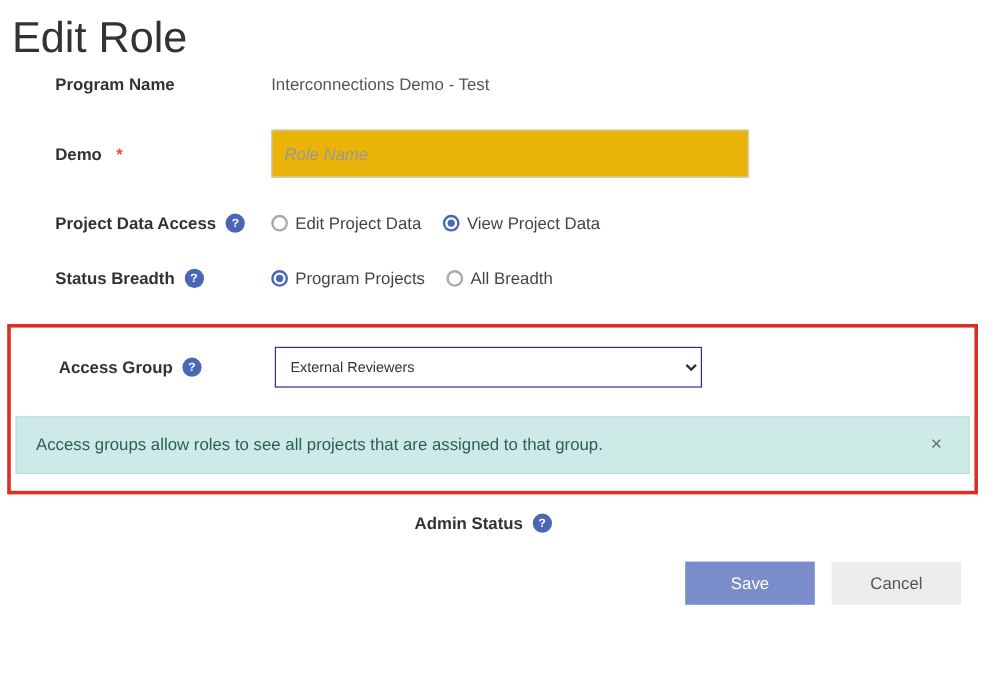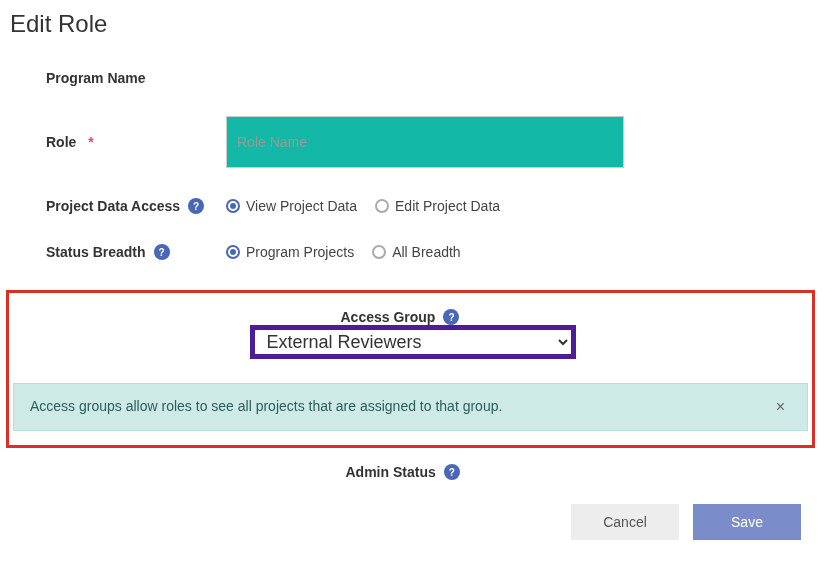--- a/index.html
+++ b/index.html
@@ -8,24 +8,24 @@
       background: #fff;
       color: #444;
       font-size: 14px;
       width: 835px;
     }
     .page {
       padding: 10px 10px 20px 10px;
       position: relative;
     }
     h1 {
-      font-size: 24px;
+      font-size: 36px;
       font-weight: 400;
       color: #333;
-      margin-bottom: 32px;
+      margin-bottom: 10px;
     }
     .row {
       display: flex;
       align-items: center;
       margin-bottom: 30px;
     }
     .label-col {
       width: 216px;
       font-size: 14px;
       font-weight: 600;
@@ -51,26 +51,27 @@
     }
     .value-col {
       flex: 1;
       display: flex;
       align-items: center;
       gap: 18px;
       color: #555;
     }
     .text-input {
       width: 398px;
-      height: 52px;
+      height: 40px;
       border: 1px solid #ccc;
-      background: #14b8a6;
+      background: #eab308;
       padding: 0 10px;
       font-size: 14px;
       color: #333;
+      font-style: italic;
     }
     .text-input::placeholder { color: #999; }
     .radio-opt {
       display: inline-flex;
       align-items: center;
       gap: 6px;
       cursor: pointer;
       color: #444;
     }
     .radio-circle {
@@ -91,25 +92,25 @@
       border-color: #aaa;
     }
     .highlight-box {
       border: 3px solid #d93025;
       padding: 16px 0 10px 0;
       margin-left: -4px;
       margin-right: 10px;
       margin-bottom: 16px;
     }
     .select {
-      width: 326px;
+      width: 356px;
       height: 34px;
-      border: 5px solid #4c1d95;
-      background: #fff;
-      font-size: 18px;
+      border: 1px solid #4c1d95;
+      background: #fff;
+      font-size: 12px;
       color: #333;
       padding: 0 8px;
     }
     .info-banner {
       margin: 24px 4px 4px 4px;
       background: #cdeae7;
       border: 1px solid #b7dedb;
       color: #2c5e5a;
       padding: 14px 16px;
       display: flex;
@@ -149,55 +150,56 @@
     }
     .btn {
       min-width: 108px;
       height: 36px;
       font-size: 14px;
       border: none;
       cursor: pointer;
     }
     .btn-cancel { background: #ededed; color: #555; }
     .btn-save   { background: #7a8cc9; color: #fff; }
-    .row-inside { padding-left: 4px; flex-direction: column; }
+    .row-inside { padding-left: 4px; }
   </style>
 </head>
 <body>
 
 <div class="page">
   <h1>Edit Role</h1>
 
   <div class="row">
     <div class="label-col">Program Name</div>
-  </div>
-
-  <div class="row">
-    <div class="label-col">
-      <span>Role</span>
+    <div class="value-col">Interconnections Demo - Test</div>
+  </div>
+
+  <div class="row">
+    <div class="label-col">
+      <span>Demo</span>
         <span class="req">*</span>
     </div>
     <div class="value-col">
       <input type="text" class="text-input" placeholder="Role Name" style="">
     </div>
   </div>
 
   <div class="row">
     <div class="label-col">
       <span>Project Data Access</span>
       <span class="help-icon">?</span>
     </div>
     <div class="value-col">
       <label class="radio-opt">
+        <span class="radio-circle unchecked"></span>
+        <span>Edit Project Data</span>
+      </label>
+      <label class="radio-opt">
         <span class="radio-circle checked"></span>
         <span>View Project Data</span>
-      </label>
-      <label class="radio-opt">
-        <span class="radio-circle unchecked"></span>
-        <span>Edit Project Data</span>
       </label>
     </div>
   </div>
 
   <div class="row">
     <div class="label-col">
       <span>Status Breadth</span>
       <span class="help-icon">?</span>
     </div>
     <div class="value-col">
@@ -232,16 +234,16 @@
   </div>
 
   <div class="row" style="margin-bottom:10px;flex-direction:column;">
     <div class="label-col">
       <span>Admin Status</span>
       <span class="help-icon">?</span>
     </div>
   </div>
 
   <div class="btn-row">
+    <button class="btn btn-save">Save</button>
     <button class="btn btn-cancel">Cancel</button>
-    <button class="btn btn-save">Save</button>
   </div>
 </div>
 
 </body></html>

